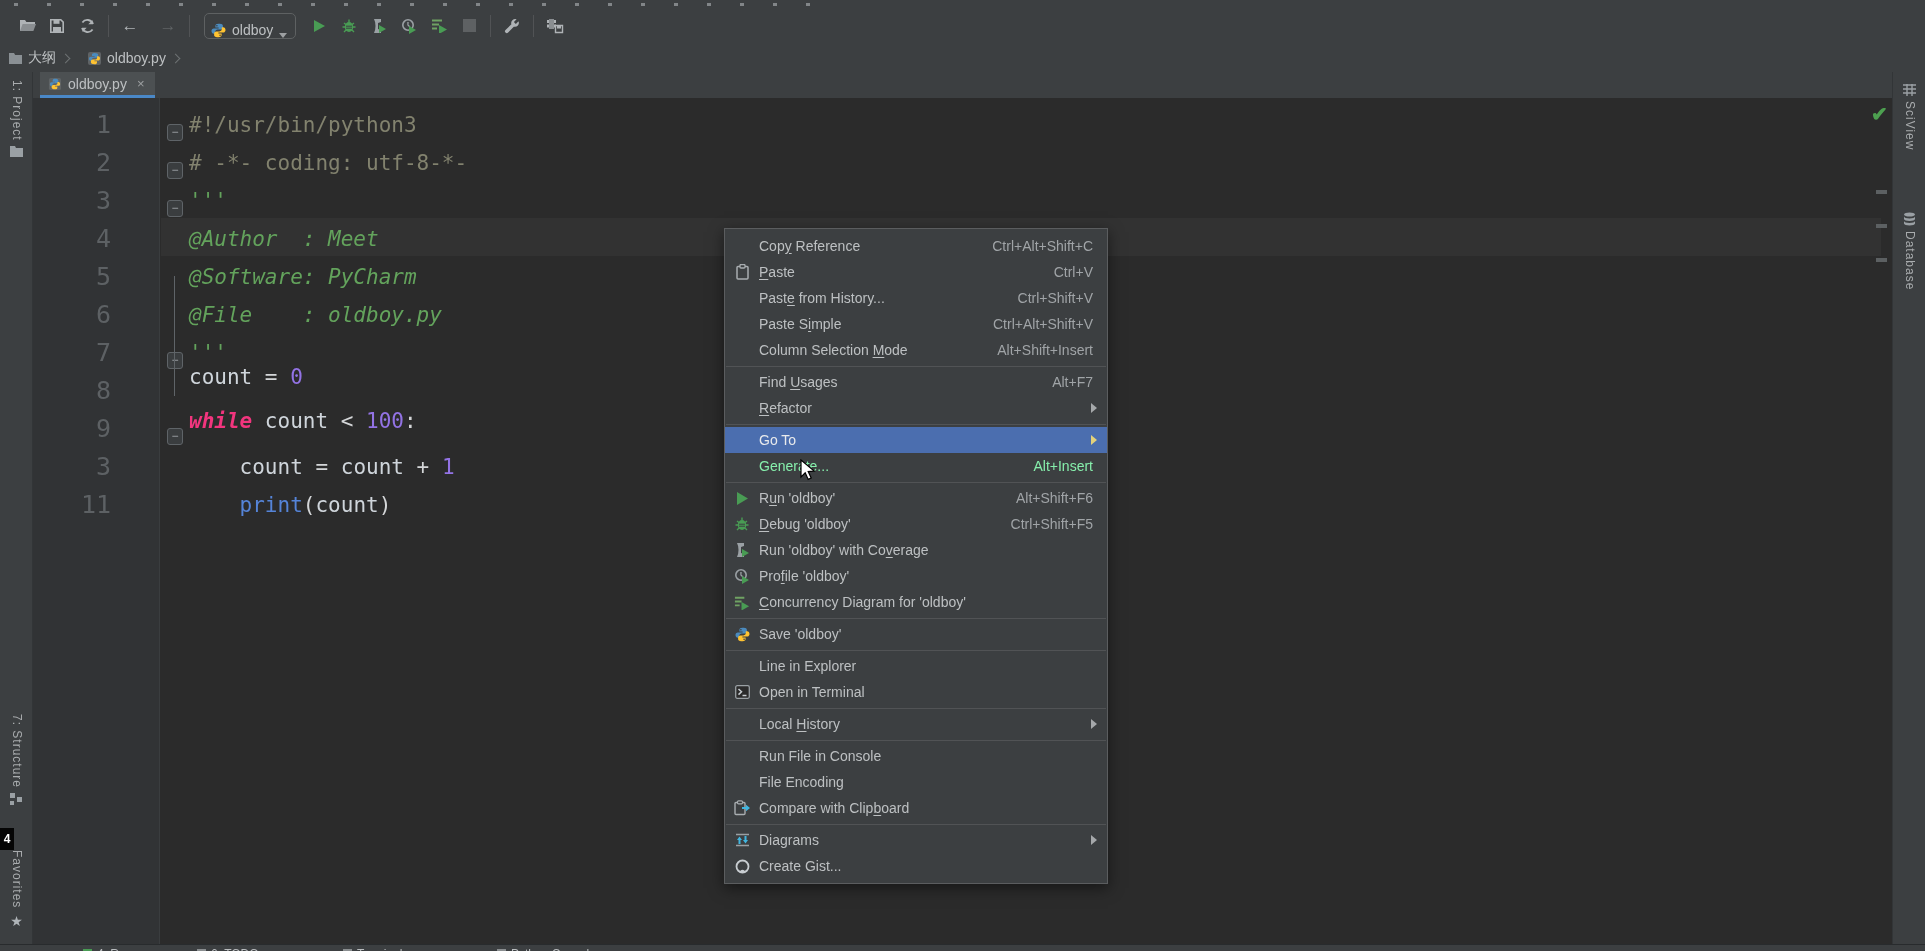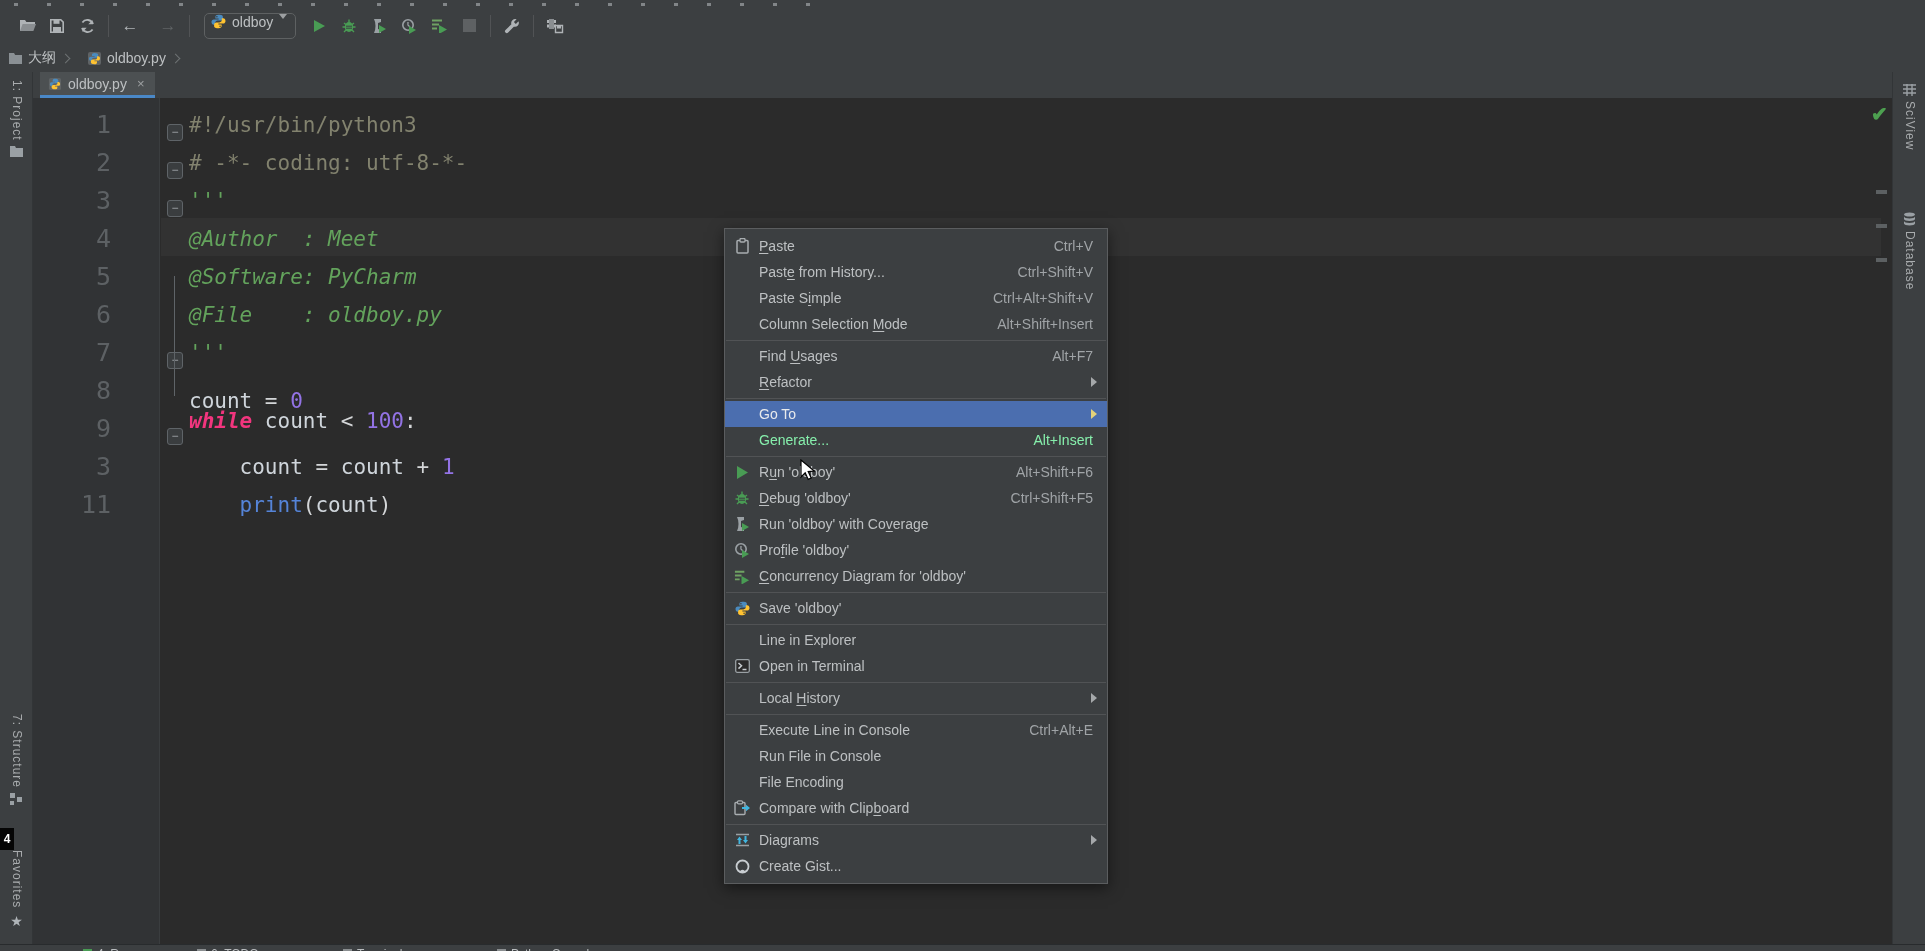--- a/index.html
+++ b/index.html
@@ -11,21 +11,21 @@
   .menu-sliver { position:absolute; left:0; top:0; width:1925px; height:7px; background:#3C3F41; }
   .menu-sliver .dashes { position:absolute; left:14px; top:3px; width:810px; height:3px;
      background:repeating-linear-gradient(90deg,#93979A 0 4px,transparent 4px 33px); opacity:.8; }
   .toolbar { position:absolute; left:0; top:7px; width:1925px; height:37px; background:#3C3F41;
              display:flex; align-items:center; }
   .tb-btn { width:30px; height:26px; display:flex; align-items:center; justify-content:center;
             color:#AFB3B6; font-size:17px; }
   .tb-sep { width:1px; height:22px; background:#515355; margin:0 6px; }
   .arrow-dim { color:#5F6365; }
   .run-combo { height:26px; margin:0 8px; padding:0 8px 0 6px; border:1px solid #5E6162; border-radius:5px;
-               display:flex; align-items:flex-start; gap:6px; color:#BDC0C2; font-size:14px; }
+               display:flex; align-items:flex-end; gap:6px; color:#BDC0C2; font-size:14px; }
   .caret-down { width:0; height:0; border-left:4px solid transparent; border-right:4px solid transparent;
                 border-top:5px solid #9DA0A2; }
   .stop-square { width:13px; height:13px; background:#5E6163; }
 
   .navbar { position:absolute; left:0; top:44px; width:1925px; height:28px; background:#3C3F41;
             display:flex; align-items:center; color:#BDC0C2; font-size:14px; }
   .crumb-chev { width:7px; height:7px; border-right:1px solid #6E7274; border-top:1px solid #6E7274;
                 transform:rotate(45deg); margin:0 10px 0 6px; }
   .navbar .ico { margin:0 5px 0 8px; display:inline-flex; }
 
@@ -289,37 +289,38 @@
         <div class="cl-num" style="top: 114px;">4</div>
         <div class="cl-row code-text" style="top: 114px;"><span class="tok-doc">@Author  : Meet</span></div>
         <div class="cl-num" style="top: 152px;">5</div>
         <div class="cl-row code-text" style="top: 152px;"><span class="tok-doc">@Software: PyCharm</span></div>
         <div class="cl-num" style="top: 190px;">6</div>
         <div class="cl-row code-text" style="top: 190px;"><span class="tok-doc">@File    : oldboy.py</span></div>
         <div class="cl-num" style="top: 228px;">7</div>
         <div class="cl-row code-text" style="top: 228px;"><span class="tok-string">'''</span></div>
         <div class="fold-box" style="top: 246px;">−</div>
         <div class="cl-num" style="top: 266px;">8</div>
-        <div class="cl-row code-text" style="top: 276px; text-align: center;"><span class="tok-ident">count </span><span class="tok-op">= </span><span class="tok-num">0</span></div>
+        <div class="cl-row code-text" style="top: 252px; text-align: center;"><span class="tok-ident">count </span><span class="tok-op">= </span><span class="tok-num">0</span></div>
         <div class="cl-num" style="top: 304px;">9</div>
         <div class="cl-row code-text" style="top: 296px;"><span class="tok-kw">while</span><span class="tok-ident"> count </span><span class="tok-op">&lt; </span><span class="tok-num">100</span><span class="tok-op">:</span></div>
         <div class="fold-box" style="top: 322px;">−</div>
         <div class="cl-num" style="top: 342px;">3</div>
         <div class="cl-row code-text" style="top: 342px;"><span class="tok-ident">    count </span><span class="tok-op">= </span><span class="tok-ident">count </span><span class="tok-op">+ </span><span class="tok-num">1</span></div>
         <div class="cl-num" style="top: 380px;">11</div>
         <div class="cl-row code-text" style="top: 380px;"><span class="tok-ident">    </span><span class="tok-func">print</span><span class="tok-paren">(</span><span class="tok-ident">count</span><span class="tok-paren">)</span></div>
       </div>
     <div class="fold-guide" style="top:178px;height:120px"></div>
     <div class="inspect-ok">✔</div>
     <div class="scroll-mark" style="top:92px"></div>
     <div class="scroll-mark" style="top:126px"></div>
     <div class="scroll-mark" style="top:160px"></div>
   </div>
 
   <div class="ctx-menu" id="ctx-menu">
+      <div class="mi"><span>Cop<u>y</u> Reference</span><span class="mi-short">Ctrl+Alt+Shift+C</span></div>
       <div class="mi"><span class="mi-ico">
           <svg width="13" height="16" viewBox="0 0 13 16">
             <rect x="1" y="2.5" width="11" height="12.5" rx="1" fill="none" stroke="#A8ADB0" stroke-width="1.5"></rect>
             <rect x="4" y="0.5" width="5" height="3.5" rx="1" fill="#3C3F41" stroke="#A8ADB0" stroke-width="1.3"></rect>
           </svg>
         </span><span><u>P</u>aste</span><span class="mi-short">Ctrl+V</span></div>
       <div class="mi"><span>Past<u>e</u> from History...</span><span class="mi-short">Ctrl+Shift+V</span></div>
       <div class="mi"><span>Paste S<u>i</u>mple</span><span class="mi-short">Ctrl+Alt+Shift+V</span></div>
       <div class="mi"><span>Column Selection <u>M</u>ode</span><span class="mi-short">Alt+Shift+Insert</span></div>
       <div class="msep"></div>
@@ -372,21 +373,20 @@
       <div class="mi"><span class="mi-ico">
           <svg width="15" height="14" viewBox="0 0 15 14">
             <rect x="0.7" y="0.7" width="13.6" height="12.6" rx="1.5" fill="#2B2B2B" stroke="#9AA0A4" stroke-width="1.3"></rect>
             <path stroke="#C8CDD1" stroke-width="1.5" fill="none" d="M3.5 4l3 2.8-3 2.8"></path>
             <path stroke="#C8CDD1" stroke-width="1.5" d="M7.5 10.5h4"></path>
           </svg>
         </span><span>Open in Terminal</span></div>
       <div class="msep"></div>
       <div class="mi"><span>Local <u>H</u>istory</span><span class="mi-arrow"></span></div>
       <div class="msep"></div>
-      <div class="mi"><span>Execute Line in Console</span><span class="mi-short">Ctrl+Alt+E</span></div>
       <div class="mi"><span>Run File in Console</span></div>
       <div class="mi"><span>File Encoding</span></div>
       <div class="mi"><span class="mi-ico">
           <svg width="16" height="16" viewBox="0 0 16 16">
             <rect x="1" y="2.5" width="10" height="12" rx="1" fill="none" stroke="#A8ADB0" stroke-width="1.4"></rect>
             <rect x="3.5" y="0.8" width="5" height="3" rx="1" fill="#3C3F41" stroke="#A8ADB0" stroke-width="1.2"></rect>
             <path fill="#40B6E0" d="M8 7h4V4.8L16 8l-4 3.2V9H8z"></path>
           </svg>
         </span><span>Compare with Clip<u>b</u>oard</span></div>
       <div class="msep"></div>

